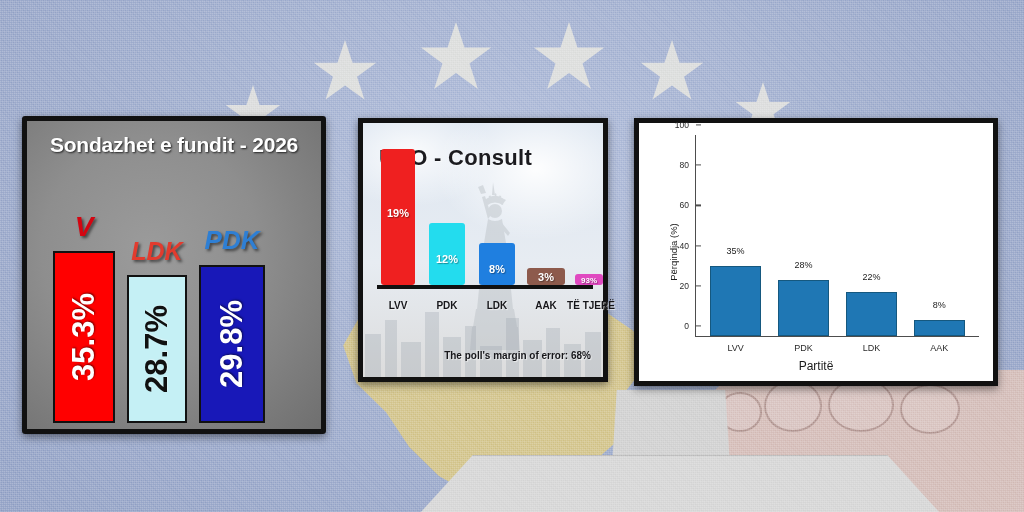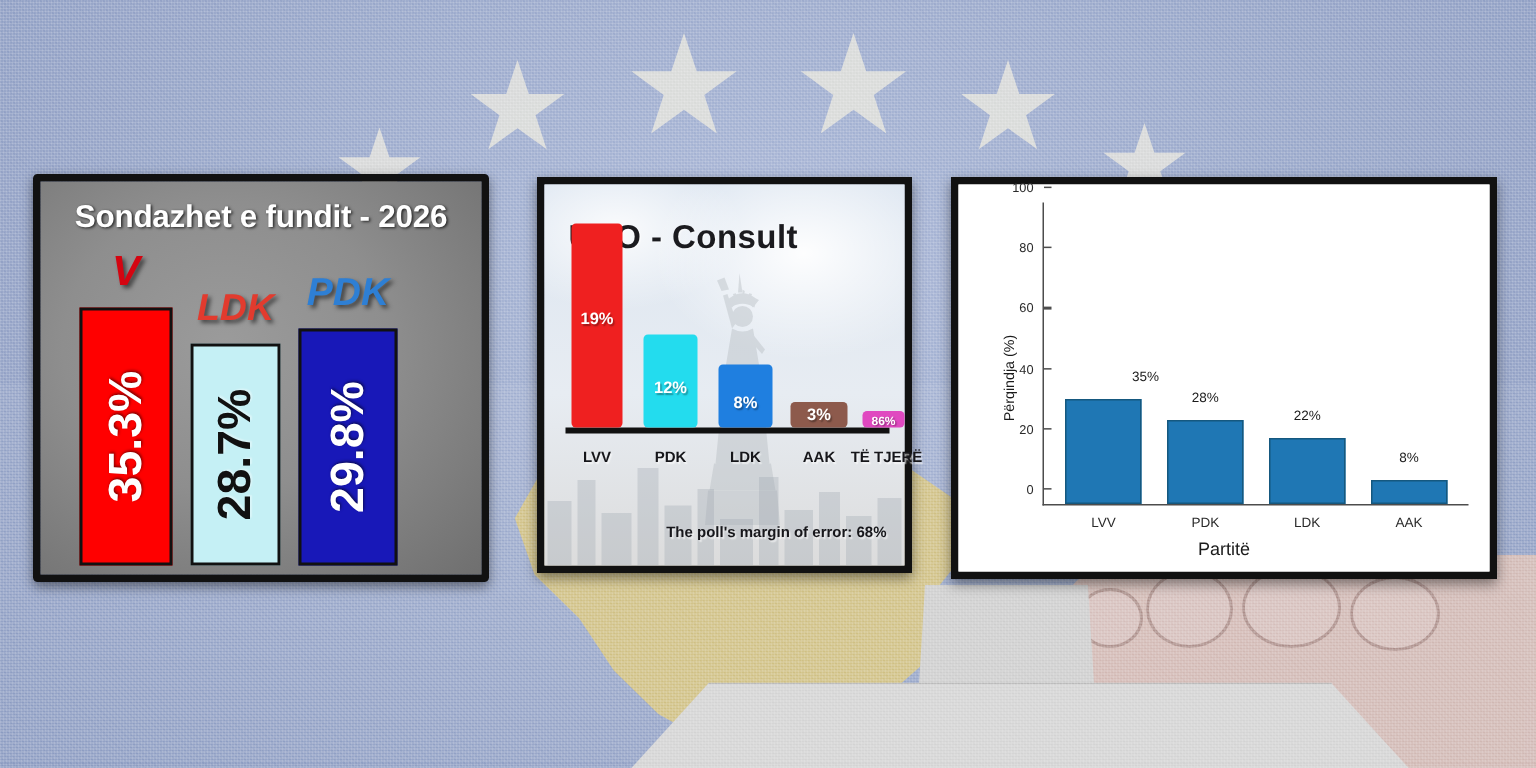--- a/index.html
+++ b/index.html
@@ -101,21 +101,21 @@
   
   .panel {
     position: absolute;
     border: 5px solid #111;
     box-shadow: 0 3px 8px rgba(0,0,0,.45);
   }
 
   
   #panel-left {
     left: 22px; top: 116px;
-    width: 304px; height: 272px;
+    width: 304px; height: 318px;
     background: radial-gradient(ellipse at 42% 42%, #9b9b9b 0%, #8e8e8e 45%, #6f6f6f 100%);
     border-radius: 3px;
   }
   #panel-left .p1-title {
     position: absolute;
     left: 0; right: 0; top: 12px;
     text-align: center;
     color: #fff;
     font-size: 21px;
     font-weight: bold;
@@ -393,21 +393,21 @@
       <div class="p2-bar" style="left:54px;  width:36px; height:62px;  background:#23dcee;">
         <span style="margin-bottom:20px;">12%</span>
       </div>
       <div class="p2-bar" style="left:104px; width:36px; height:42px;  background:#1f7fe0;">
         <span style="margin-bottom:10px;">8%</span>
       </div>
       <div class="p2-bar" style="left:152px; width:38px; height:17px;  background:#8d5a4c;">
         <span style="margin-bottom:2px;">3%</span>
       </div>
       <div class="p2-bar" style="left:200px; width:28px; height:11px; background:#e049c0;">
-        <span style="margin-bottom:0;font-size:8px;">86%</span>
+        <span style="margin-bottom:0;font-size:8px;">93%</span>
       </div>
 
       <div class="p2-cat" style="left:2px;  width:42px;">LVV</div>
       <div class="p2-cat" style="left:50px; width:44px;">PDK</div>
       <div class="p2-cat" style="left:100px;width:44px;">LDK</div>
       <div class="p2-cat" style="left:149px;width:44px;">AAK</div>
       <div class="p2-cat" style="left:186px;width:60px;">TË TJERË</div>
     </div>
 
     <div class="p2-moe">The poll's margin of error: 68%</div>
@@ -425,21 +425,21 @@
         <div class="mpl-ytick" style="bottom:40%;">40</div>
         <div class="mpl-ytick" style="bottom:60%;">60</div>
         <div class="mpl-ytick" style="bottom:80%;padding-left:36px;">80</div>
         <div class="mpl-ytick" style="bottom:100%;">100</div>
 
         <div class="mpl-bar" style="left:5%;  width:18%; height:35%;"></div>
         <div class="mpl-bar" style="left:29%; width:18%; height:28%;"></div>
         <div class="mpl-bar" style="left:53%; width:18%; height:22%;"></div>
         <div class="mpl-bar" style="left:77%; width:18%; height:8%;"></div>
 
-        <div class="mpl-blabel" style="left:14%; bottom:35%;margin-left:28px;">35%</div>
+        <div class="mpl-blabel" style="left:14%; bottom:35%;">35%</div>
         <div class="mpl-blabel" style="left:38%; bottom:28%;">28%</div>
         <div class="mpl-blabel" style="left:62%; bottom:22%;">22%</div>
         <div class="mpl-blabel" style="left:86%; bottom:8%;">8%</div>
 
         <div class="mpl-xtick" style="left:14%;">LVV</div>
         <div class="mpl-xtick" style="left:38%;">PDK</div>
         <div class="mpl-xtick" style="left:62%;">LDK</div>
         <div class="mpl-xtick" style="left:86%;">AAK</div>
       </div>
     </div>

